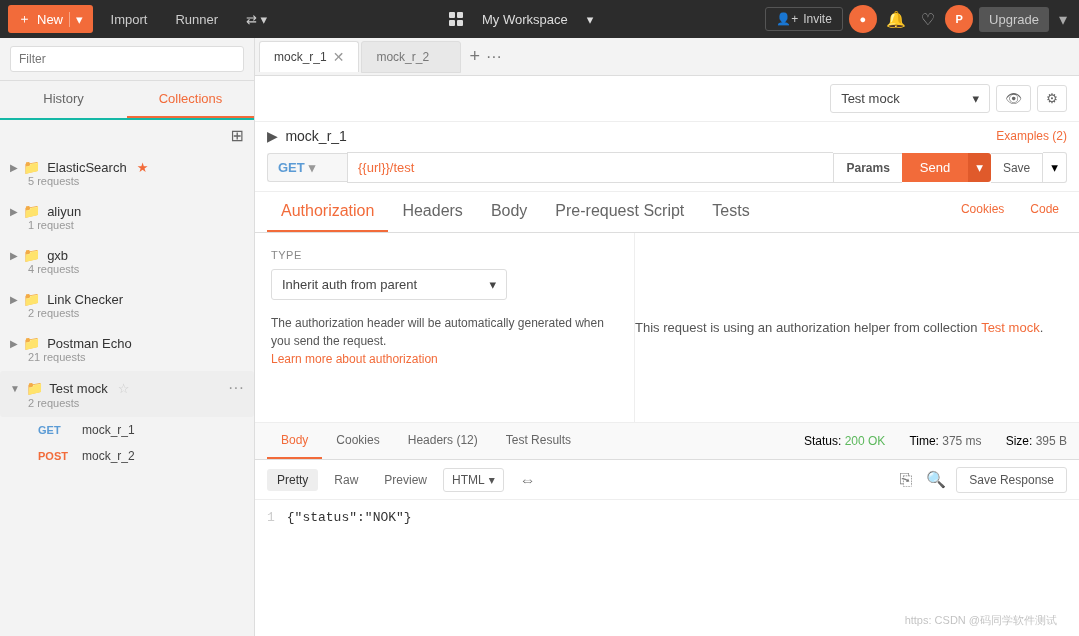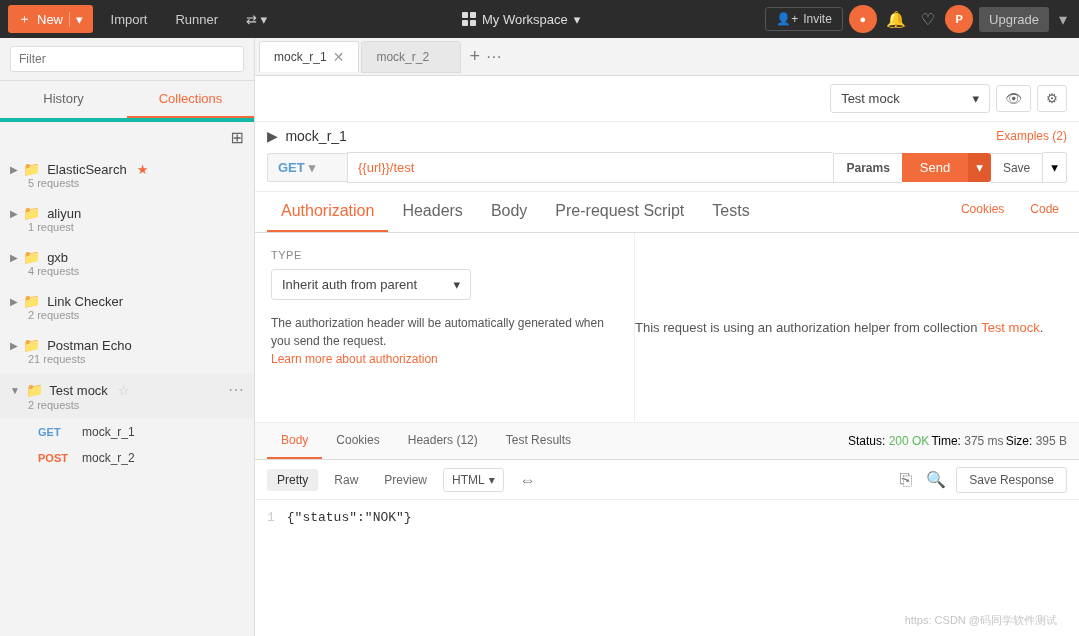--- a/index.html
+++ b/index.html
@@ -4,37 +4,37 @@
   <style>
     * { box-sizing: border-box; margin: 0; padding: 0; }
     body { font-family: -apple-system, BlinkMacSystemFont, 'Segoe UI', sans-serif; font-size: 13px; background: #f3f3f3; overflow: hidden; }
 
     
     .topbar { display: flex; align-items: center; background: #2c2c2c; height: 38px; padding: 0 8px; gap: 8px; }
     .btn-new { display: flex; align-items: center; background: #f26b3a; border: none; border-radius: 3px; color: white; padding: 5px 10px; font-size: 13px; cursor: pointer; gap: 6px; }
     .btn-new .chevron { border-left: 1px solid rgba(255,255,255,0.4); padding-left: 6px; }
     .topbar-btn { background: none; border: none; color: #ccc; font-size: 13px; cursor: pointer; padding: 5px 10px; border-radius: 3px; }
     .topbar-center { flex: 1; display: flex; justify-content: center; align-items: center; }
-    .workspace-btn { display: flex; align-items: center; gap: 6px; color: #ddd; background: none; border: none; cursor: pointer; font-size: 13px; }
+    .workspace-btn { display: flex; align-items: center; gap: 19px; color: #ddd; background: none; border: none; cursor: pointer; font-size: 13px; }
     .workspace-icon { display: inline-grid; grid-template-columns: 1fr 1fr; gap: 2px; width: 14px; height: 14px; }
     .workspace-icon span { background: #ddd; border-radius: 1px; }
     .topbar-right { display: flex; align-items: center; gap: 6px; }
     .invite-btn { display: flex; align-items: center; gap: 5px; background: none; border: 1px solid #555; border-radius: 3px; color: #ccc; padding: 4px 10px; cursor: pointer; font-size: 12px; }
     .avatar-circle { width: 28px; height: 28px; border-radius: 50%; background: #f26b3a; display: flex; align-items: center; justify-content: center; color: white; font-size: 11px; font-weight: bold; }
     .upgrade-btn { background: #555; border: none; border-radius: 3px; color: #ccc; padding: 5px 10px; cursor: pointer; font-size: 13px; }
     .icon-btn { background: none; border: none; color: #aaa; cursor: pointer; font-size: 16px; padding: 4px; }
 
     
     .main { display: flex; height: calc(636px - 38px); }
 
     
     .sidebar { width: 255px; background: #f3f3f3; border-right: 1px solid #ddd; display: flex; flex-direction: column; flex-shrink: 0; }
     .sidebar-search { padding: 8px 10px; border-bottom: 1px solid #ddd; }
     .sidebar-search input { width: 100%; padding: 5px 8px; border: 1px solid #ddd; border-radius: 3px; background: white; font-size: 12px; color: #999; }
-    .sidebar-tabs { display: flex; border-bottom: 4px solid #14b8a6; }
+    .sidebar-tabs { display: flex; border-bottom: 2px solid #14b8a6; }
     .sidebar-tab { flex: 1; text-align: center; padding: 10px 0; font-size: 13px; cursor: pointer; color: #666; border-bottom: 2px solid transparent; }
     .sidebar-tab.active { color: #f26b3a; border-bottom: 2px solid #f26b3a; }
     .sidebar-actions { display: flex; justify-content: flex-end; padding: 6px 10px; }
     .sidebar-actions button { background: none; border: none; cursor: pointer; color: #666; font-size: 16px; }
     .collection-list { flex: 1; overflow-y: auto; }
     .collection-item { padding: 8px 10px; cursor: pointer; border-radius: 3px; }
     .collection-item.active { background: #eee; }
     .collection-header { display: flex; align-items: center; gap: 6px; }
     .collection-arrow { color: #888; font-size: 10px; }
     .collection-icon { color: #888; font-size: 14px; }
@@ -75,32 +75,32 @@
     .auth-tabs { display: flex; border-bottom: 1px solid #ddd; padding: 0 12px; background: white; }
     .auth-tab { padding: 10px 14px; font-size: 16px; cursor: pointer; color: #666; border-bottom: 2px solid transparent; }
     .auth-tab.active { color: #f26b3a; border-bottom: 2px solid #f26b3a; }
     .auth-tab-links { margin-left: auto; display: flex; gap: 10px; }
     .auth-tab-link { padding: 10px 8px; font-size: 12px; color: #f26b3a; cursor: pointer; }
 
     
     .auth-content { display: flex; border-bottom: 1px solid #eee; min-height: 190px; }
     .auth-left { width: 380px; padding: 16px; border-right: 1px solid #eee; }
     .auth-type-label { font-size: 11px; color: #888; text-transform: uppercase; letter-spacing: 0.5px; margin-bottom: 8px; }
-    .auth-select { display: flex; align-items: center; justify-content: space-between; padding: 7px 10px; border: 1px solid #ddd; border-radius: 3px; background: white; cursor: pointer; font-size: 13px; color: #444; width: 200px; }
+    .auth-select { display: flex; align-items: center; justify-content: space-between; padding: 7px 10px; border: 1px solid #ddd; border-radius: 3px; background: white; cursor: pointer; font-size: 13px; color: #444; width: 236px; }
     .auth-desc { margin-top: 14px; font-size: 12px; color: #555; line-height: 1.5; }
     .auth-desc a { color: #f26b3a; text-decoration: none; }
     .auth-right { flex: 1; display: flex; align-items: center; justify-content: flex-start; font-size: 13px; color: #555; }
     .auth-right a { color: #f26b3a; text-decoration: none; }
 
     
     .response-area { flex: 1; display: flex; flex-direction: column; }
     .response-tabs-row { display: flex; align-items: center; padding: 0 12px; border-bottom: 1px solid #ddd; background: #f9f9f9; }
     .response-tab { padding: 10px 14px; font-size: 12px; cursor: pointer; color: #666; border-bottom: 2px solid transparent; }
     .response-tab.active { color: #f26b3a; border-bottom: 2px solid #f26b3a; }
-    .response-status { margin-left: auto; display: flex; gap: 2px; font-size: 12px; }
+    .response-status { margin-left: auto; display: flex; gap: 24px; font-size: 12px; }
     .status-ok { color: #5cb85c; }
     .status-time { color: #666; }
     .status-size { color: #666; }
     .response-format-row { display: flex; align-items: center; gap: 6px; padding: 6px 12px; border-bottom: 1px solid #eee; }
     .format-btn { padding: 4px 10px; font-size: 12px; background: none; border: none; cursor: pointer; color: #666; border-radius: 3px; }
     .format-btn.active { background: #eee; color: #333; }
     .format-select { display: flex; align-items: center; gap: 4px; padding: 4px 8px; border: 1px solid #ddd; border-radius: 3px; background: white; cursor: pointer; font-size: 12px; color: #555; }
     .response-actions { margin-left: auto; display: flex; gap: 6px; align-items: center; }
     .response-action-btn { background: none; border: none; cursor: pointer; color: #777; font-size: 16px; padding: 4px; }
     .save-response-btn { padding: 5px 12px; border: 1px solid #ddd; border-radius: 3px; background: white; cursor: pointer; font-size: 12px; color: #555; }

